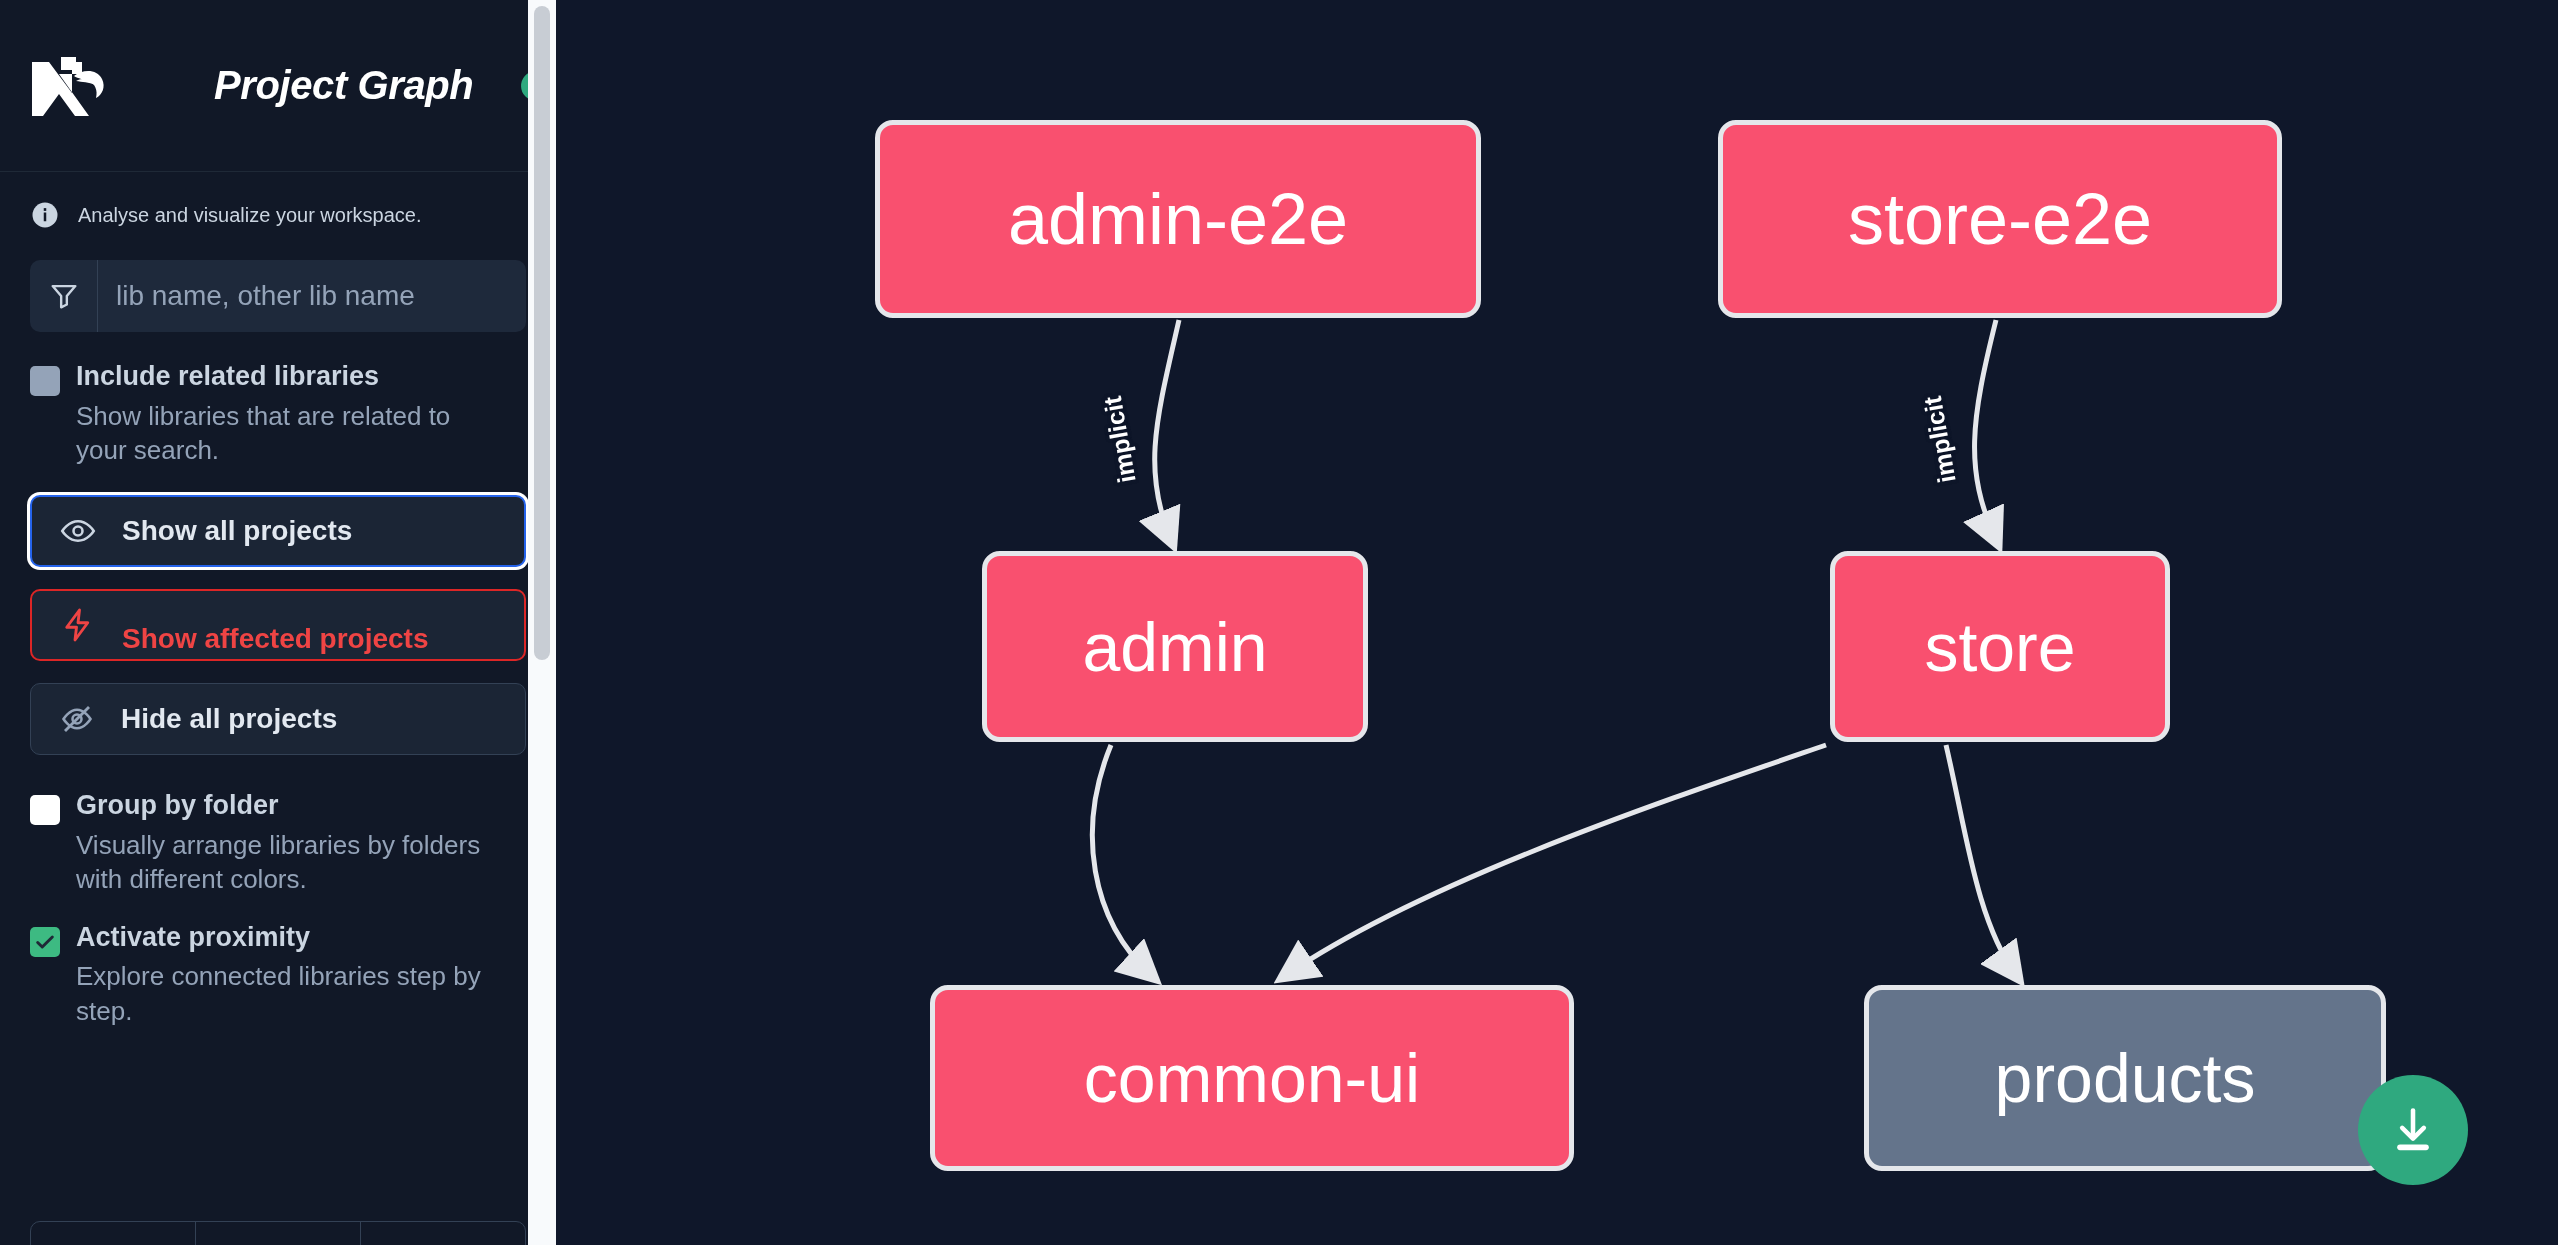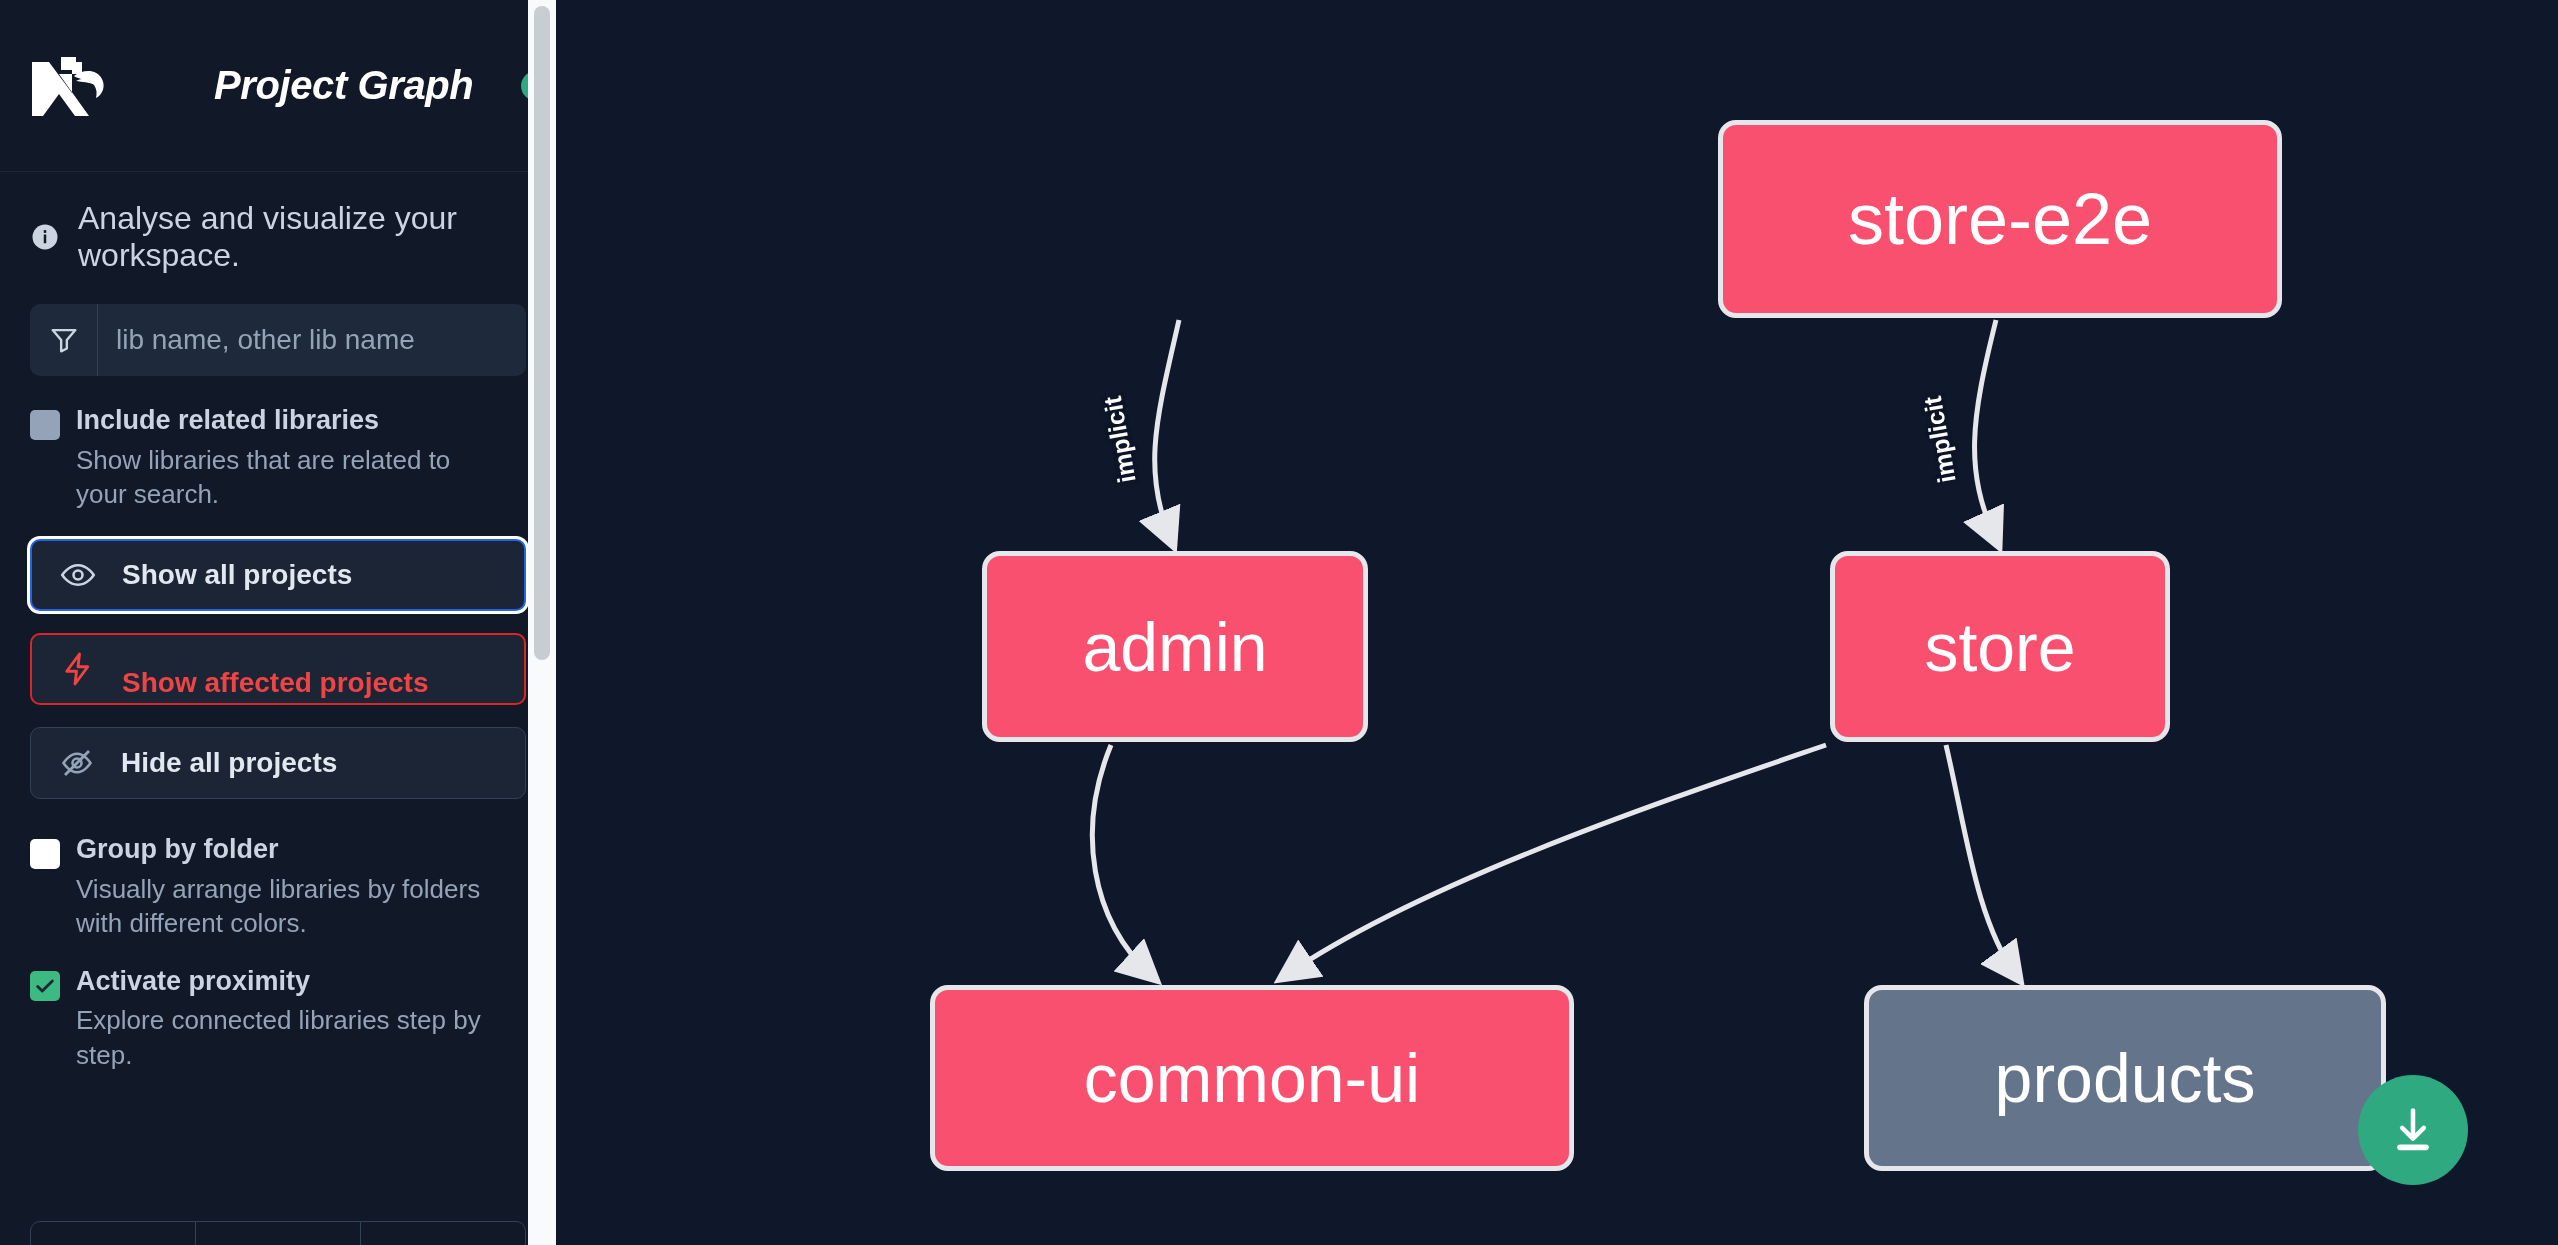--- a/index.html
+++ b/index.html
@@ -37,21 +37,21 @@
   .moon-btn {
     margin-left: 42px; width: 44px; height: 44px;
     display: flex; align-items: center; justify-content: center;
     cursor: pointer;
   }
 
   .sb-info {
     display: flex; align-items: center; gap: 18px;
     padding: 28px 30px 0 30px;
   }
-  .sb-info-text { font-size: 32px; color: #cbd5e1; }
+  .sb-info-text { font-size: 20px; color: #cbd5e1; }
 
   .search-row { padding: 30px 30px 0 30px; }
   .search-box {
     display: flex; align-items: center;
     height: 72px;
     background: #1e293b;
     border-radius: 10px;
     overflow: hidden;
   }
   .search-icon-wrap {
@@ -284,20 +284,23 @@
 
       <path d="M 1440 320 C 1415 420 1408 470 1440 540" fill="none" stroke="#e5e7eb" stroke-width="5" marker-end="url(#ah)"></path>
 
       <path d="M 555 745 C 520 830 535 920 595 975" fill="none" stroke="#e5e7eb" stroke-width="5" marker-end="url(#ah)"></path>
 
       <path d="M 1270 745 C 1110 800 870 880 730 975" fill="none" stroke="#e5e7eb" stroke-width="5" marker-end="url(#ah)"></path>
 
       <path d="M 1390 745 C 1410 830 1420 920 1460 975" fill="none" stroke="#e5e7eb" stroke-width="5" marker-end="url(#ah)"></path>
     </svg>
 
+    <div class="node pink" style="left:319px; top:120px; width:606px; height:198px; font-size:72px;">
+      <span>admin-e2e</span>
+    </div>
 
     <div class="node pink" style="left:1162px; top:120px; width:564px; height:198px; font-size:72px;">
       <span>store-e2e</span>
     </div>
 
     <div class="node pink" style="left:1274px; top:551px; width:340px; height:191px; font-size:68px;">
       <span>store</span>
     </div>
 
     <div class="node pink" style="left:426px; top:551px; width:386px; height:191px; font-size:68px;">

